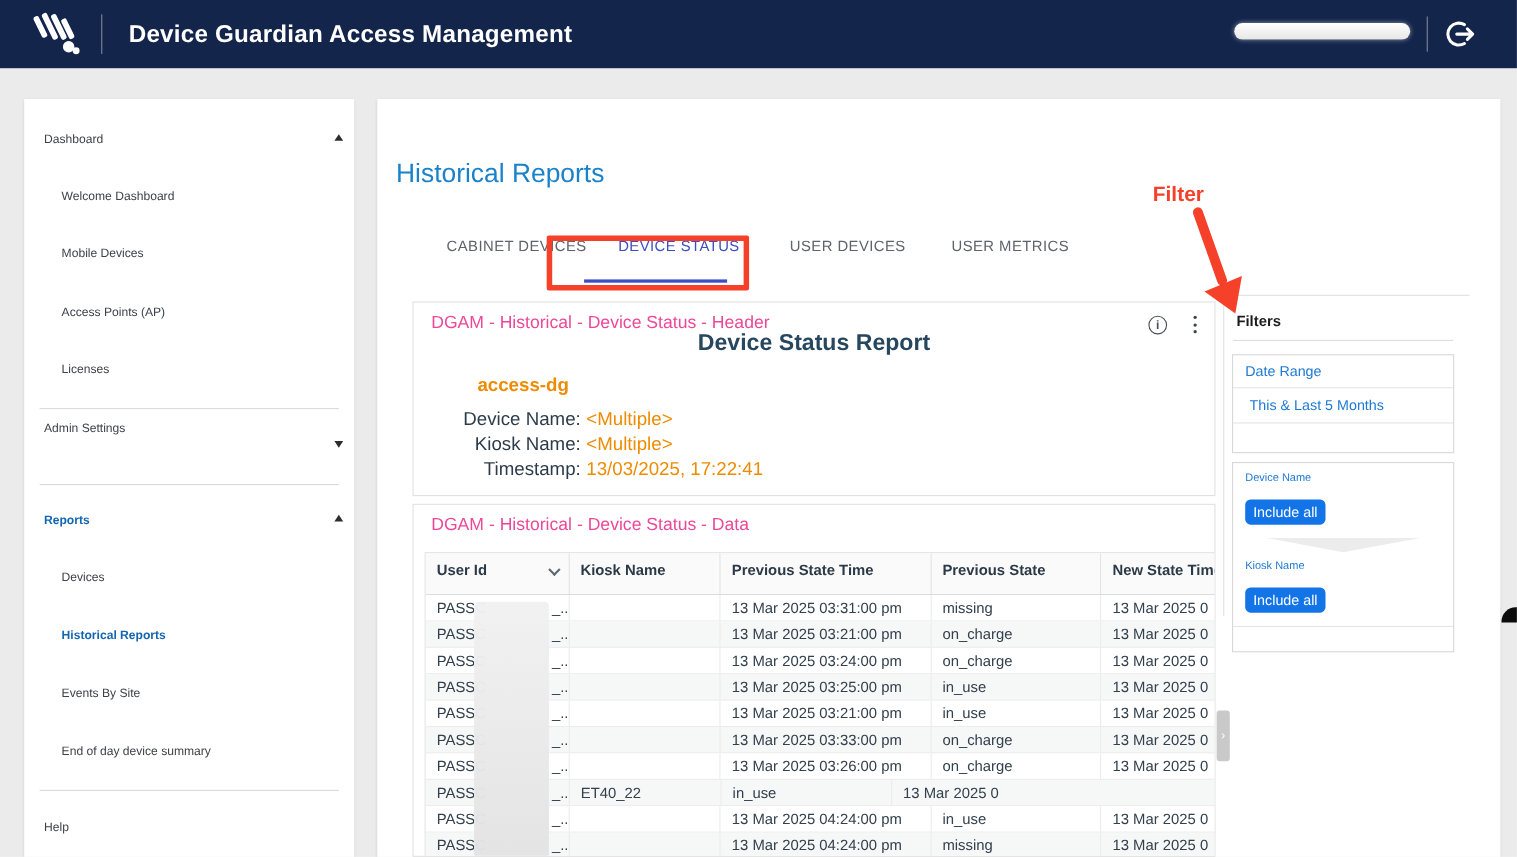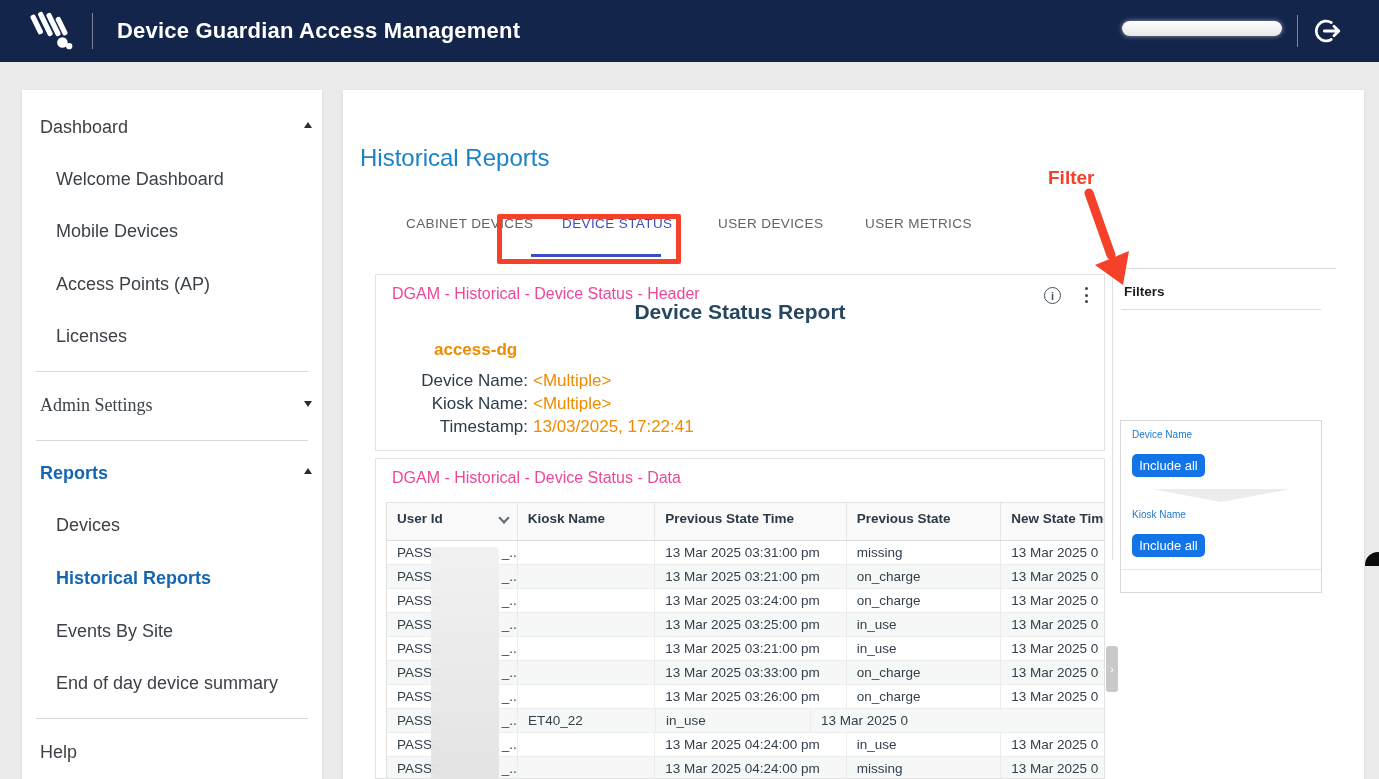--- a/index.html
+++ b/index.html
@@ -15,21 +15,21 @@
                color:#ffffff; font-size:22px; font-weight:bold; letter-spacing:.2px; }
   .email-redacted { position:absolute; left:1122px; top:21px; width:160px; height:15px;
                border-radius:8px; background:linear-gradient(#fefefe,#e7e7e7);
                box-shadow:0 0 5px rgba(255,255,255,.55); }
   .logout-btn { position:absolute; left:1310px; top:16px; width:34px; height:30px;
                background:none; border:none; cursor:pointer; }
 
   
   .sidebar { position:absolute; left:22px; top:90px; width:300px; height:689px;
              background:#ffffff; box-shadow:0 1px 3px rgba(0,0,0,.10); }
-  .sb-item { position:absolute; height:24px; line-height:24px; font-size:18px;
+  .sb-item { position:absolute; height:24px; line-height:24px; font-size:11px;
              color:#3c4248; cursor:pointer; white-space:nowrap; }
   .sb-group { left:18px; }
   .sb-sub { left:34px; }
   .sb-active { color:#1566b1; font-weight:bold; }
   .sb-divider { position:absolute; left:14px; width:272px; height:1px; background:#d9d9d9; }
   .caret { position:absolute; left:282px; width:0; height:0; }
   .caret-up  { border-left:4.5px solid transparent; border-right:4.5px solid transparent; border-bottom:6px solid #2d2d2d; }
   .caret-down{ border-left:4.5px solid transparent; border-right:4.5px solid transparent; border-top:6px solid #2d2d2d; }
 
   
@@ -141,21 +141,21 @@
   </header>
 
   <aside class="sidebar">
     <div class="sb-item sb-group" style="top:25px;">Dashboard</div>
     <span class="caret caret-up" style="top:32px;"></span>
     <div class="sb-item sb-sub" style="top:77px;">Welcome Dashboard</div>
     <div class="sb-item sb-sub" style="top:129px;">Mobile Devices</div>
     <div class="sb-item sb-sub" style="top:182px;">Access Points (AP)</div>
     <div class="sb-item sb-sub" style="top:234px;">Licenses</div>
     <div class="sb-divider" style="top:281px;"></div>
-    <div class="sb-item sb-group" style="top:303px;font-family:Liberation Serif, serif;">Admin Settings</div>
+    <div class="sb-item sb-group" style="top:288px;">Admin Settings</div>
     <span class="caret caret-down" style="top:311px;"></span>
     <div class="sb-divider" style="top:350px;"></div>
     <div class="sb-item sb-group sb-active" style="top:371px;">Reports</div>
     <span class="caret caret-up" style="top:378px;"></span>
     <div class="sb-item sb-sub" style="top:423px;">Devices</div>
     <div class="sb-item sb-sub sb-active" style="top:476px;">Historical Reports</div>
     <div class="sb-item sb-sub" style="top:529px;">Events By Site</div>
     <div class="sb-item sb-sub" style="top:581px;">End of day device summary</div>
     <div class="sb-divider" style="top:628px;"></div>
     <div class="sb-item sb-group" style="top:650px;">Help</div>
@@ -279,20 +279,25 @@
     </section>
     <span class="th-chevron" style="position:absolute; left:157px; top:424px;"></span>
 
     <div class="scroll-handle">›</div>
 
     <div class="filters-hline"></div>
     <div class="filters-vline"></div>
     <div class="filters-title">Filters</div>
     <div class="filters-div"></div>
 
+    <div class="fbox fbox1">
+      <div class="frow fr1">Date Range</div>
+      <div class="frow fr2">This &amp; Last 5 Months</div>
+      <div class="frow fr3"></div>
+    </div>
 
     <div class="fbox fbox2">
       <div class="flt-label" style="top:8px;">Device Name</div>
       <button class="btn-include" style="top:33px;">Include all</button>
       <div class="notch"></div>
       <div class="flt-label" style="top:88px;">Kiosk Name</div>
       <button class="btn-include" style="top:113px;">Include all</button>
       <div class="fbox2-div"></div>
     </div>
 

